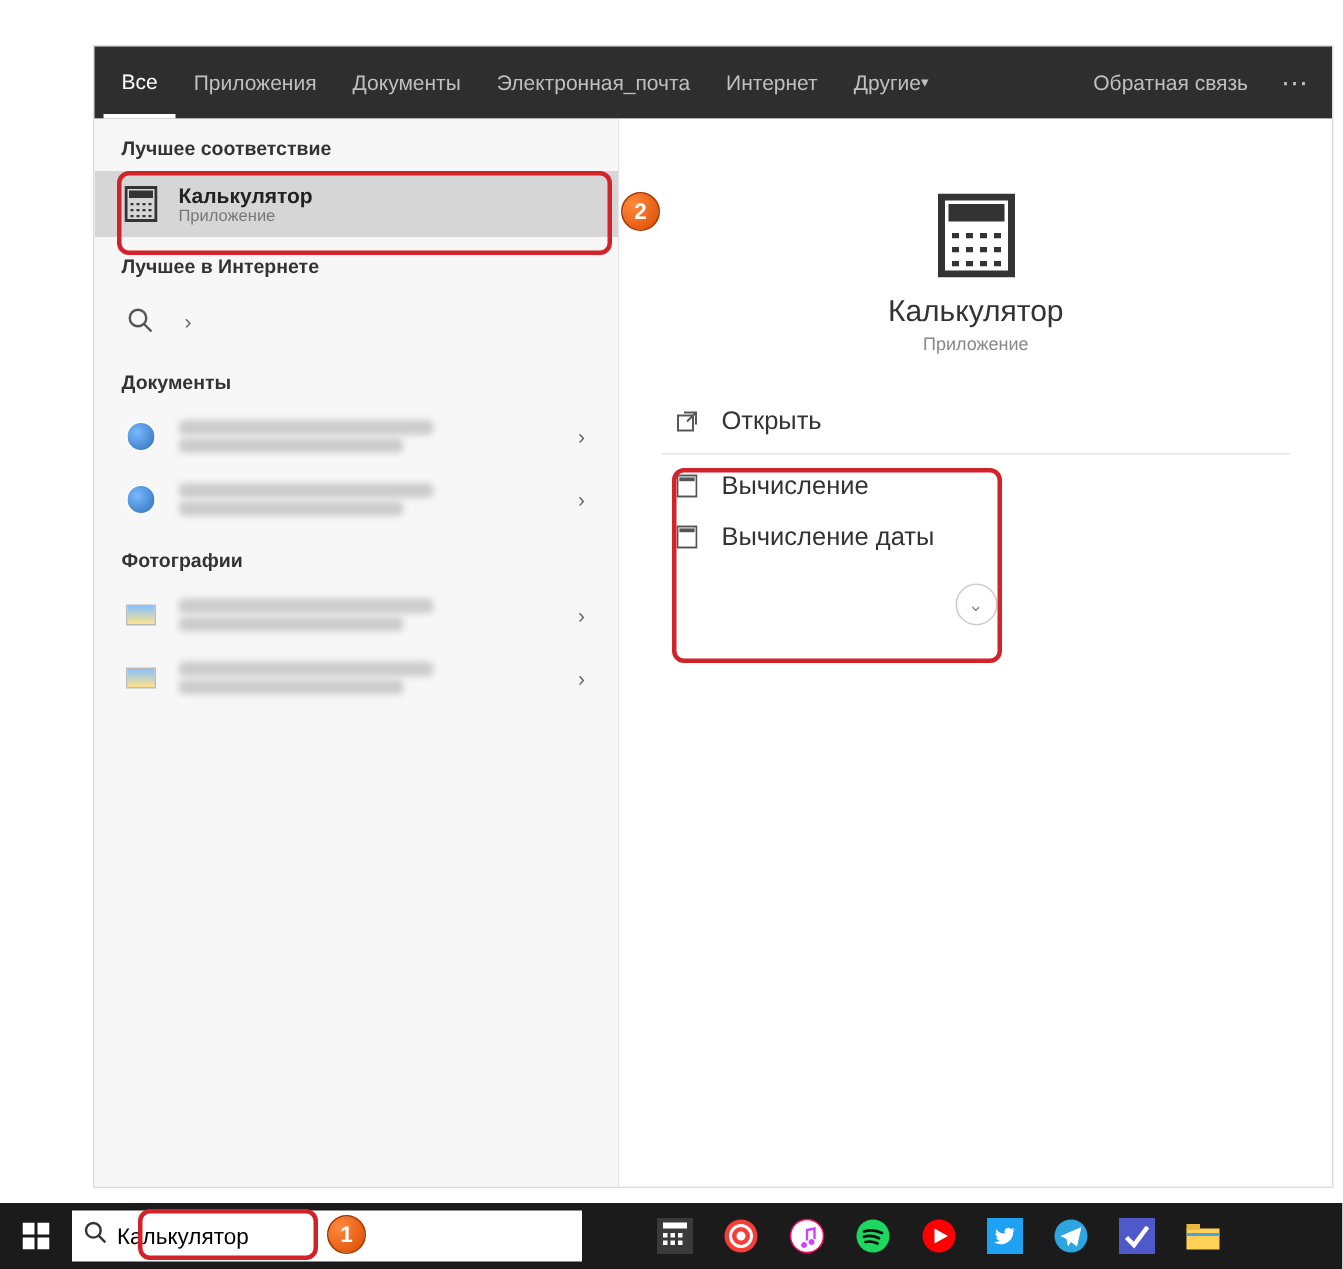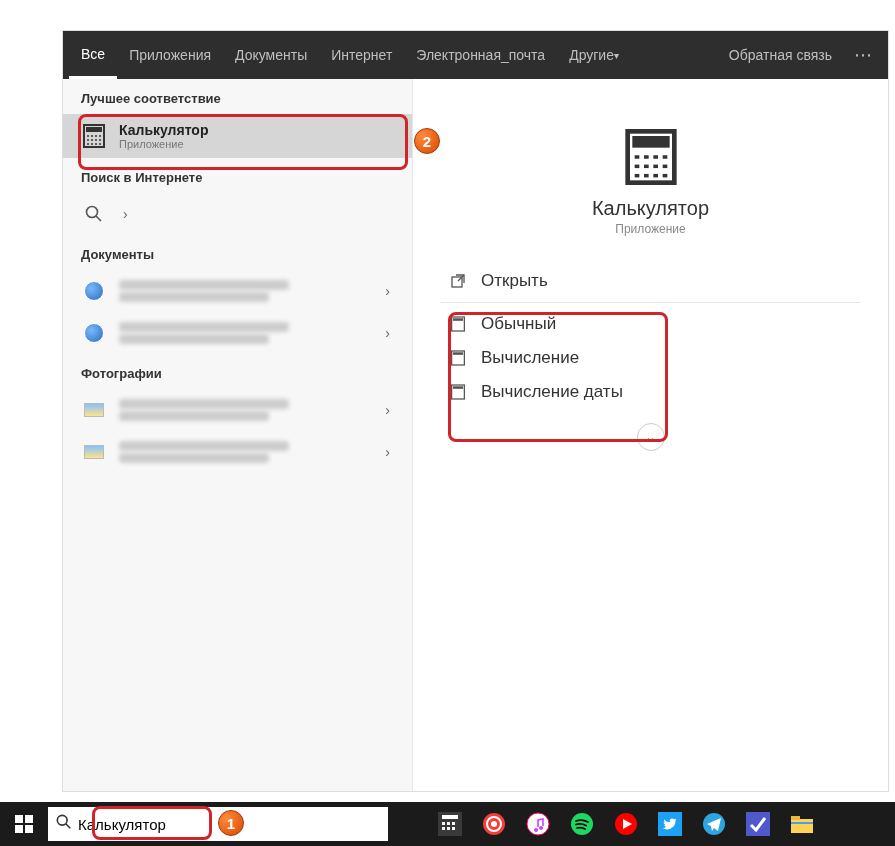--- a/index.html
+++ b/index.html
@@ -48,22 +48,22 @@
   .globe { width: 20px; height: 20px; border-radius: 50%; background: radial-gradient(circle at 35% 35%, #7ab8ff, #2a6fb8); border: 1px solid #fff; }
 </style>
 </head>
 <body>
 
 <div class="outer">
   <div class="topbar">
     <div class="tab active">Все</div>
     <div class="tab">Приложения</div>
     <div class="tab">Документы</div>
+    <div class="tab">Электронная_почта</div>
     <div class="tab">Интернет</div>
-    <div class="tab">Электронная_почта</div>
     <div class="tab">
         <span>Другие</span> 
         <span style="font-size:10px">▾</span>
       </div>
     <div class="spacer"></div>
     <div class="tab">Обратная связь</div>
     <div class="more-dots">⋯</div>
   </div>
 
   <div class="body">
@@ -90,21 +90,21 @@
                 <line x1="16" y1="20" x2="18" y2="20"></line>
               </g>
             </svg>
         </div>
         <div class="rtext">
           <div class="rtitle" style="font-weight:600">Калькулятор</div>
           <div class="rsub">Приложение</div>
         </div>
       </div>
 
-      <div class="section-header">Поиск в Интернете</div>
+      <div class="section-header">Лучшее в Интернете</div>
       <div class="result-item">
         <div class="ricon">
           <svg width="18" height="18" viewBox="0 0 18 18">
               <circle cx="7" cy="7" r="5.5" fill="none" stroke="#555" stroke-width="1.6"></circle>
               <line x1="11" y1="11" x2="16" y2="16" stroke="#555" stroke-width="1.6"></line>
             </svg>
         </div>
         <div class="chev">›</div>
       </div>
 
@@ -187,29 +187,20 @@
           <span>Открыть</span>
         </div>
         <div style="height:1px;background:#e6e6e6;margin:4px 0"></div>
         <div class="action-row">
           <span class="aicon">
               <svg width="14" height="16" viewBox="0 0 22 24">
                 <rect x="1" y="1" width="20" height="22" fill="none" stroke="#555" stroke-width="2"></rect>
                 <rect x="3" y="3" width="16" height="4" fill="#555"></rect>
               </svg>
             </span>
-          <span>Обычный</span>
-        </div>
-        <div class="action-row">
-          <span class="aicon">
-              <svg width="14" height="16" viewBox="0 0 22 24">
-                <rect x="1" y="1" width="20" height="22" fill="none" stroke="#555" stroke-width="2"></rect>
-                <rect x="3" y="3" width="16" height="4" fill="#555"></rect>
-              </svg>
-            </span>
           <span>Вычисление</span>
         </div>
         <div class="action-row">
           <span class="aicon">
               <svg width="14" height="16" viewBox="0 0 22 24">
                 <rect x="1" y="1" width="20" height="22" fill="none" stroke="#555" stroke-width="2"></rect>
                 <rect x="3" y="3" width="16" height="4" fill="#555"></rect>
               </svg>
             </span>
           <span>Вычисление даты</span>

